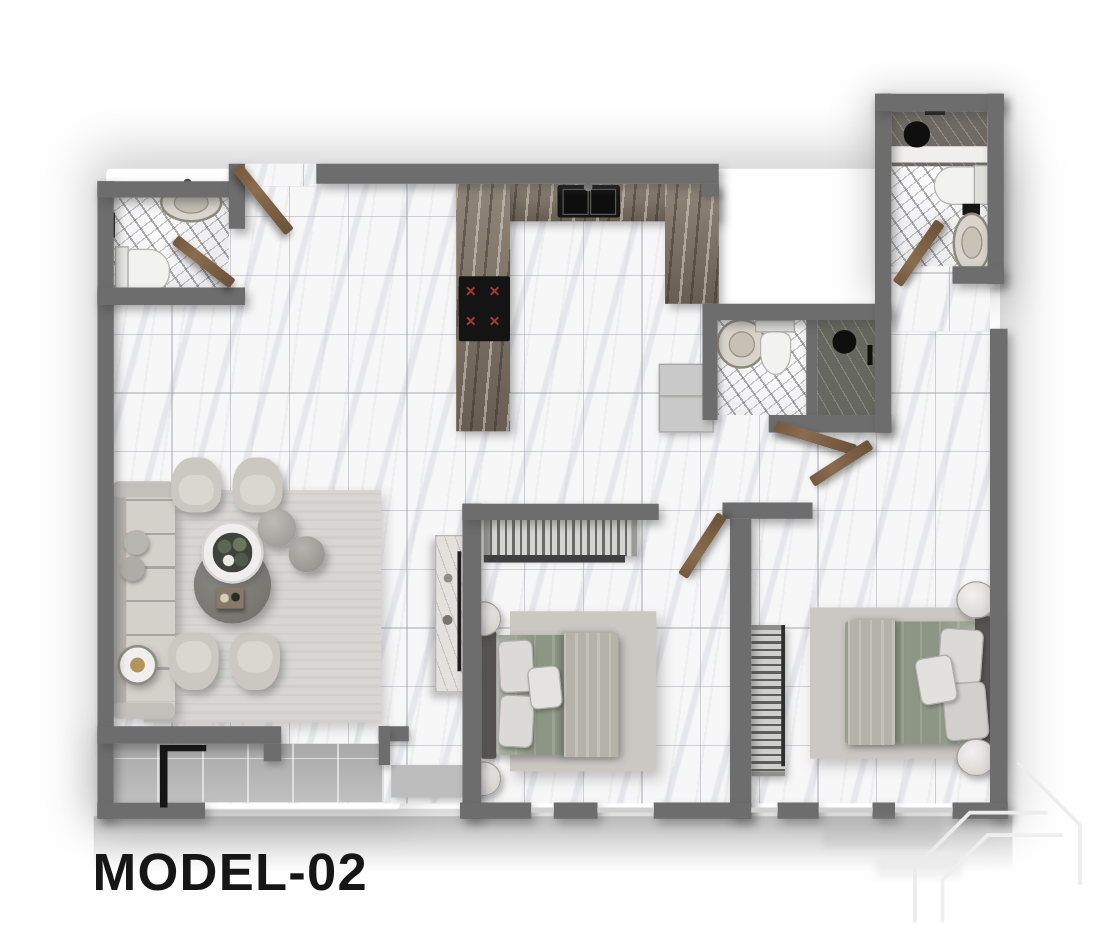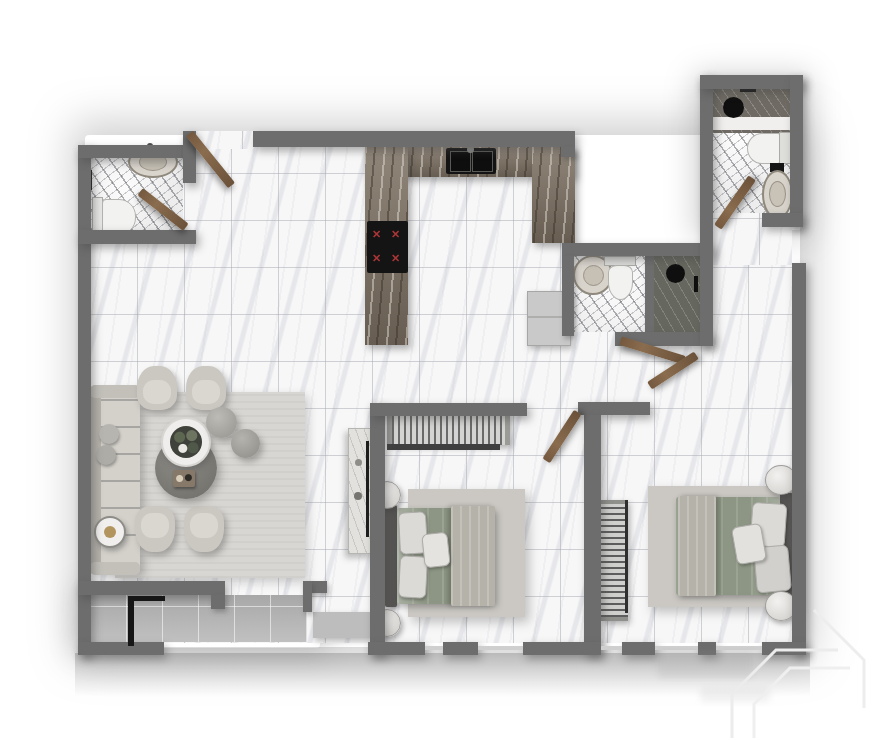--- a/index.html
+++ b/index.html
@@ -254,13 +254,14 @@
 
   <div class="abs" style="left:75px;top:653px;width:735px;height:58px;background:linear-gradient(180deg,rgba(110,110,110,.34),rgba(255,255,255,0) 75%);pointer-events:none;"></div>
   <div class="blob" style="left:658px;top:652px;width:95px;height:26px;background:rgba(150,150,150,.16);"></div>
   <div class="blob" style="left:700px;top:688px;width:70px;height:14px;background:rgba(150,150,150,.12);"></div>
   <svg style="position:absolute;left:702px;top:598px;" width="186" height="140" viewBox="0 0 186 140">
     <path d="M30 140 L30 96 L74 52 L136 52" fill="none" stroke="#ececec" stroke-width="3"></path>
     <path d="M52 140 L52 106 L88 70 L148 70" fill="none" stroke="#efefef" stroke-width="3"></path>
     <path d="M112 12 L162 62 L162 110" fill="none" stroke="#ededed" stroke-width="3"></path>
   </svg>
 
+  <div id="model-label">MODEL-02</div>
 </div>
 
 </body></html>

